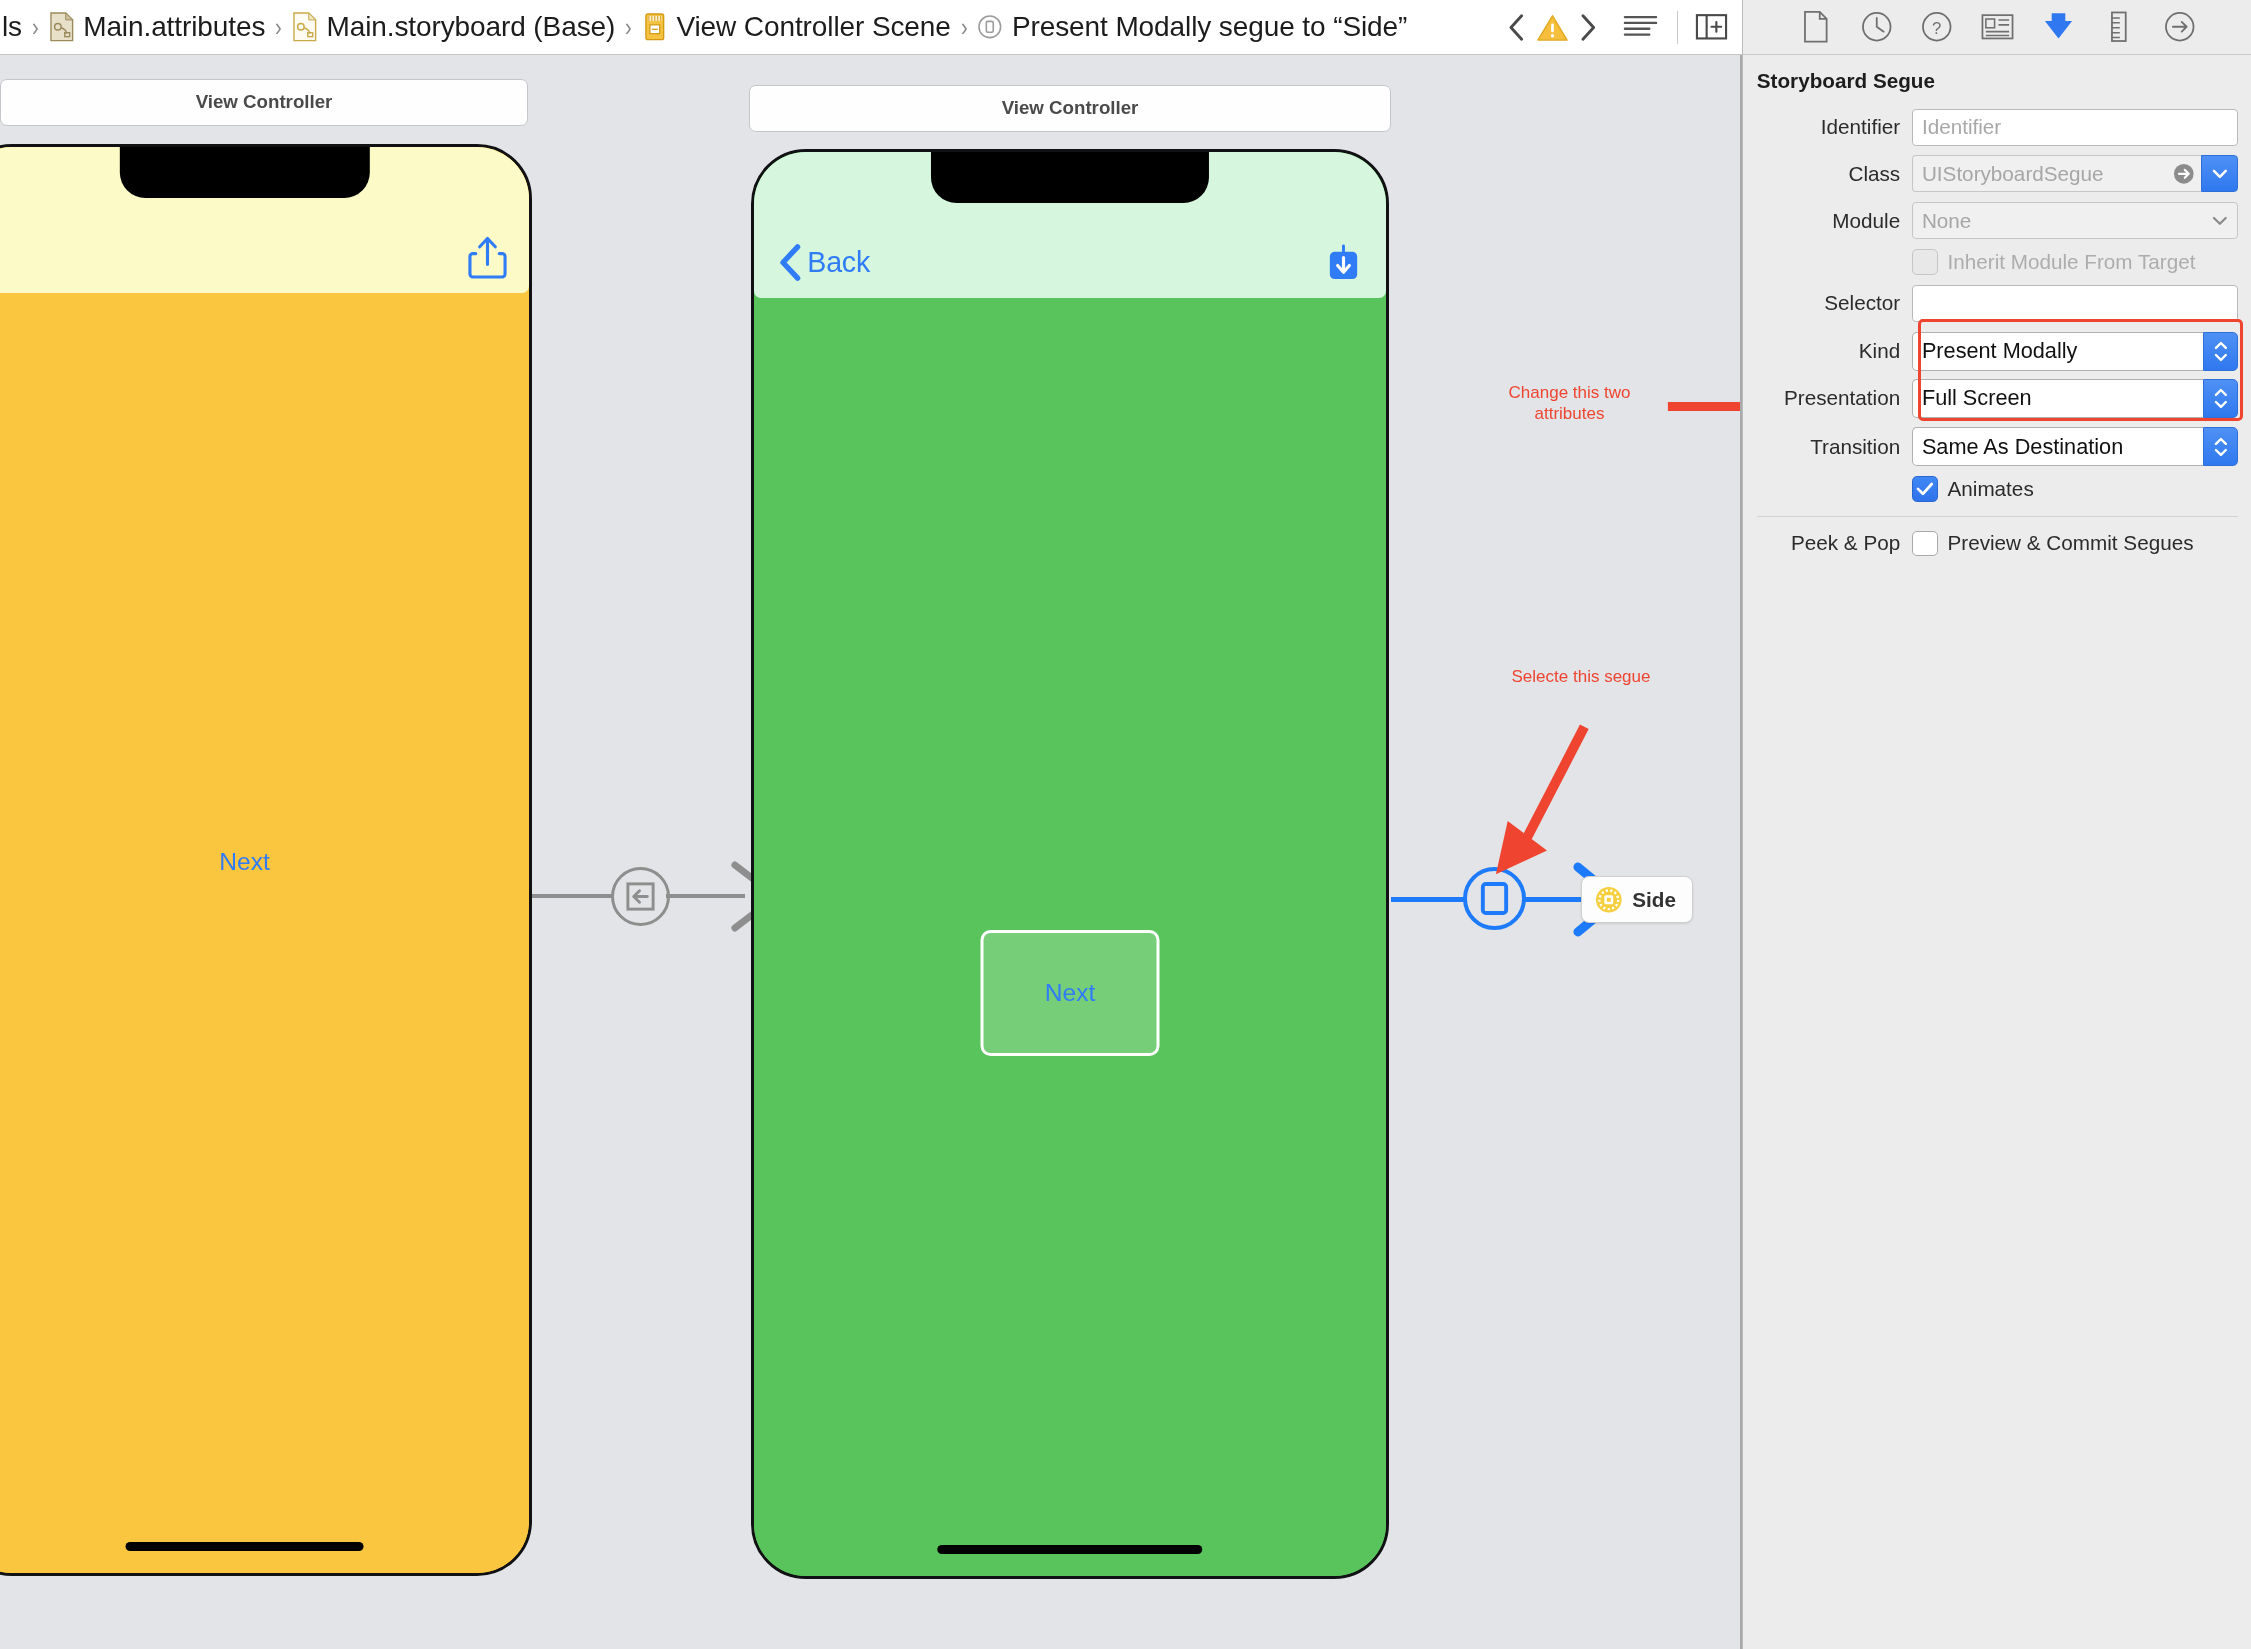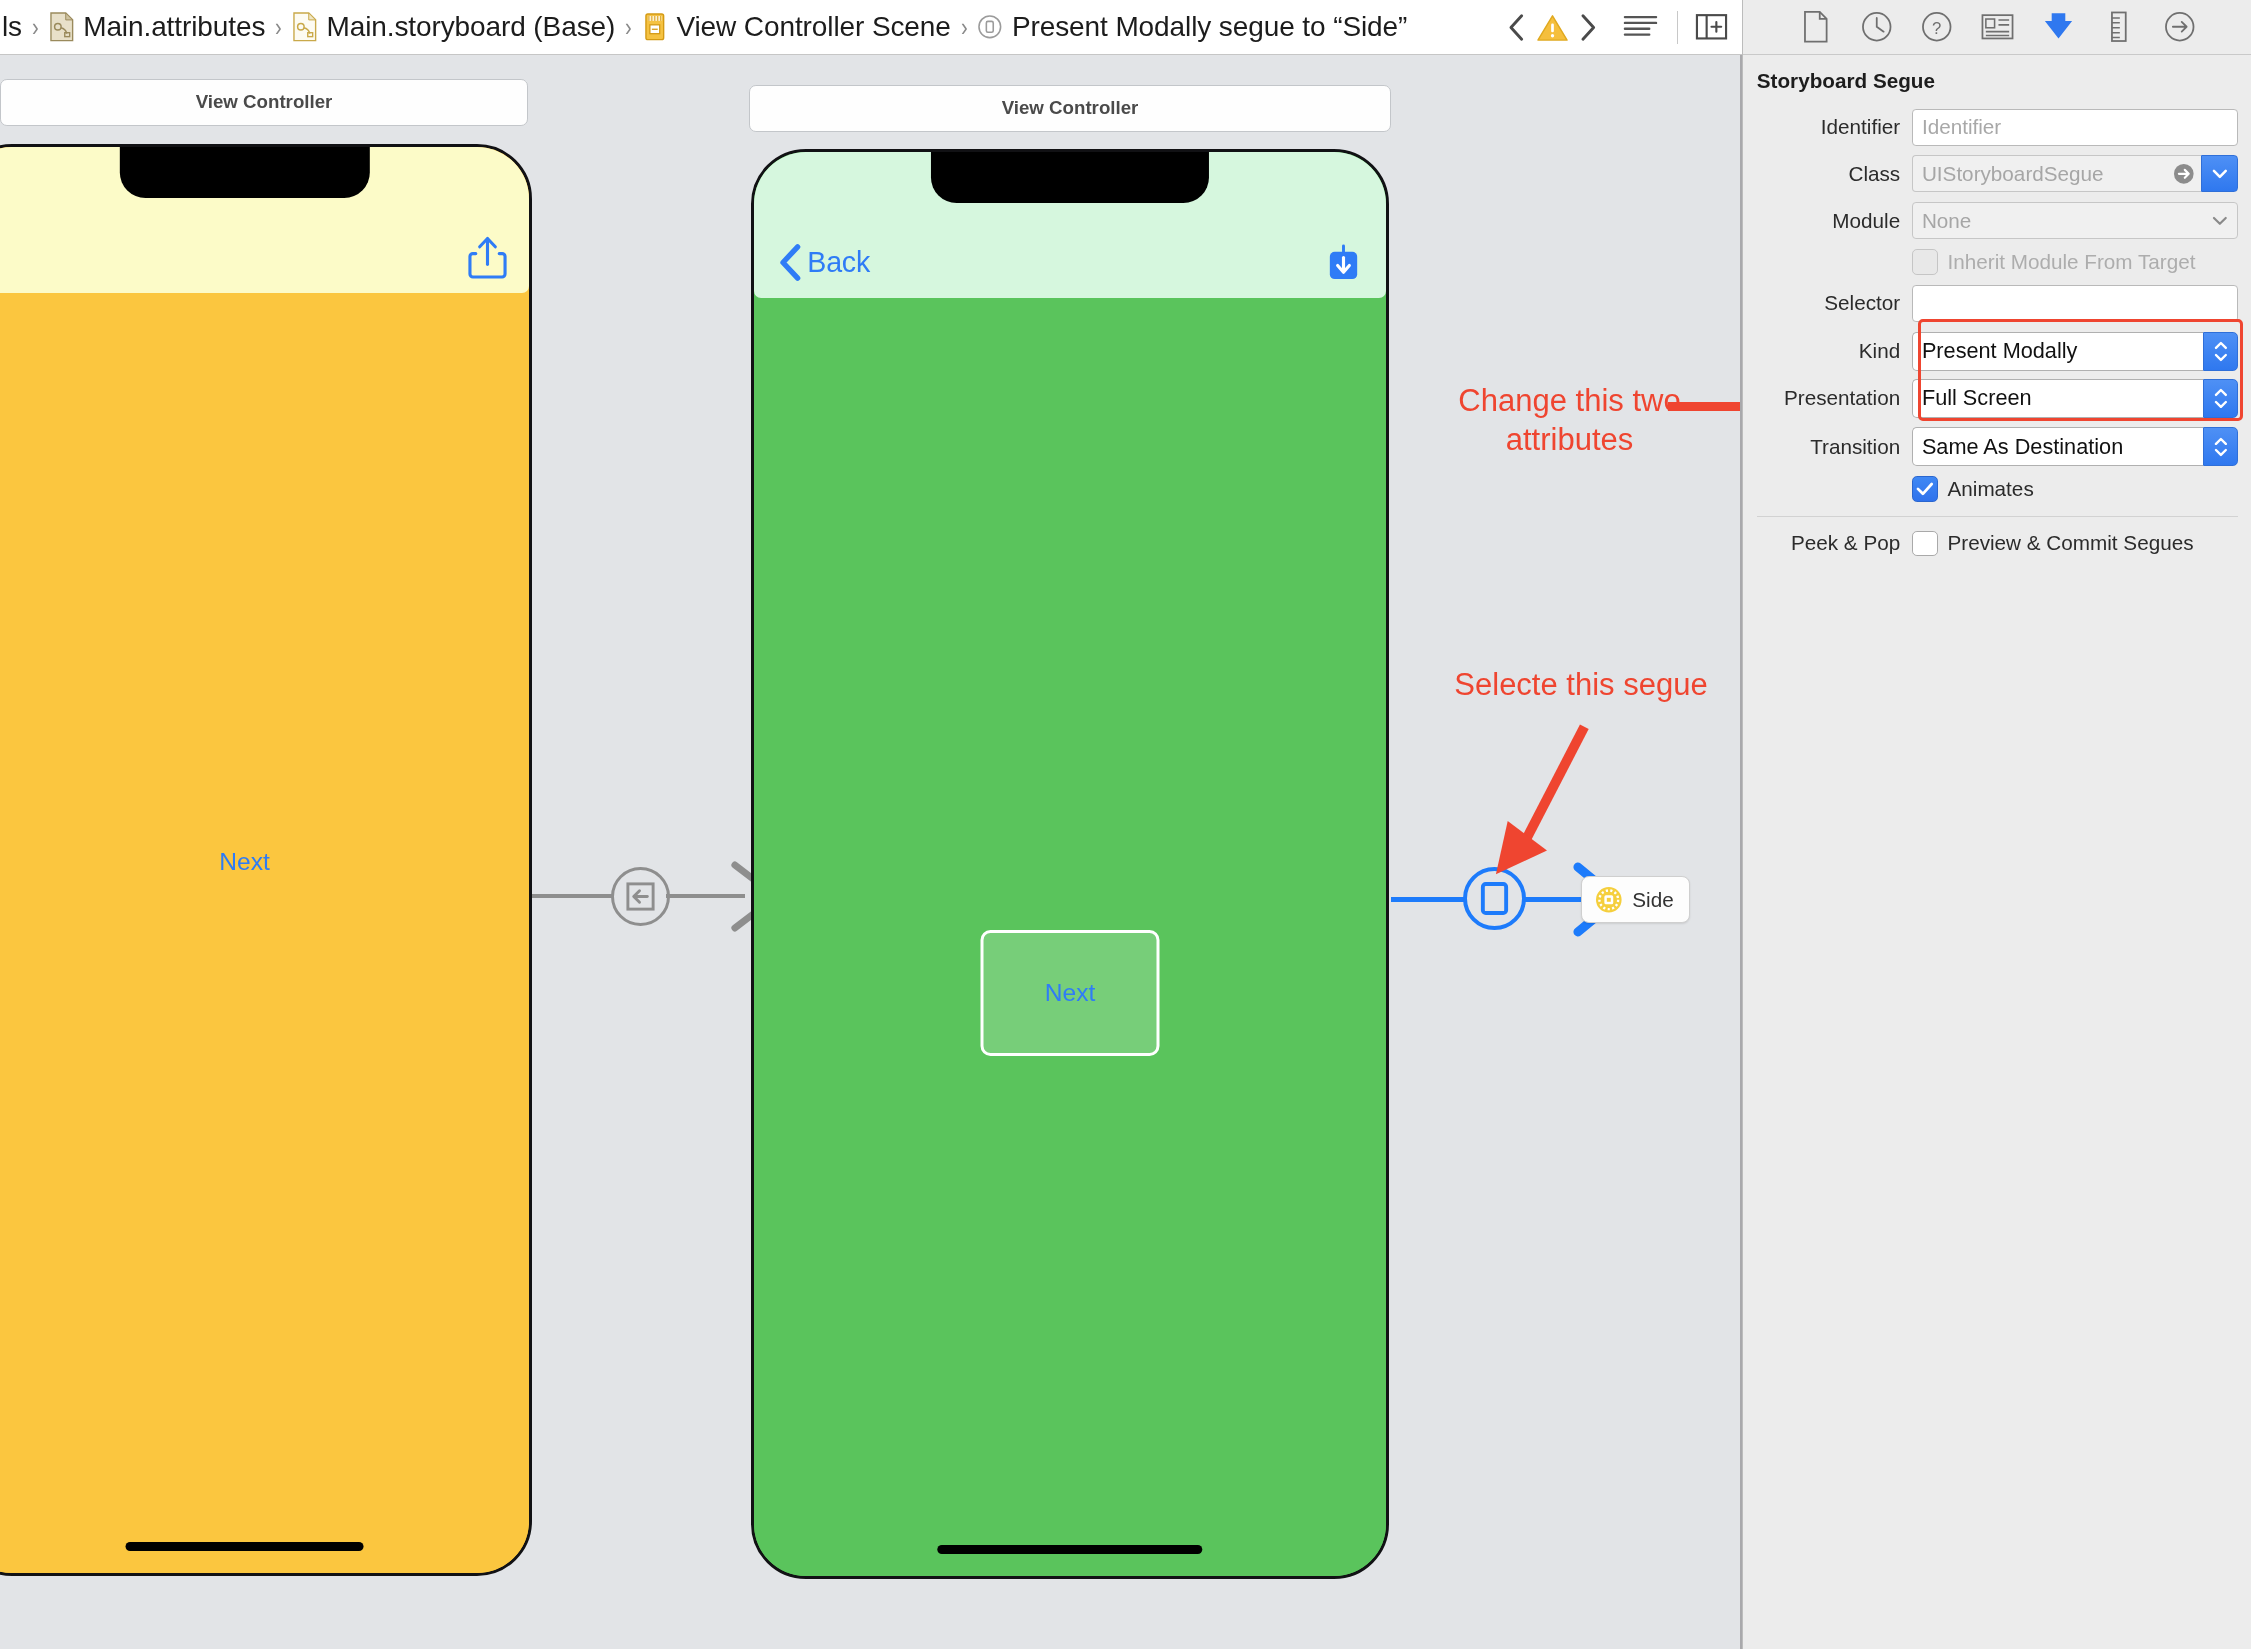--- a/index.html
+++ b/index.html
@@ -94,25 +94,25 @@
     display: flex; align-items: center; justify-content: center;
   }
   .seg-arrow { position: absolute; }
 
   .exit-badge {
     position: absolute; background: #fdfdfd; border: 1px solid #cfcfcf;
     border-radius: 7.9px; height: 47px; display: flex; align-items: center;
     gap: 8.9px; padding: 0 15.8px 0 11.8px;
     box-shadow: 0 1px 2px rgba(0,0,0,0.10);
   }
-  .exit-badge-label { font-size: 20.7px; font-weight: normal; color: #323232; }
+  .exit-badge-label { font-size: 20.7px; font-weight: bold; color: #323232; }
 
   
   .annot {
-    position: absolute; color: #ef4530; font-size: 31px;
+    position: absolute; color: #ef4530; font-size: 17px;
     text-align: center; line-height: 1.25; white-space: pre-line;
   }
 
   
   #inspector {
     position: absolute; right: 0; top: 0; width: 510px; height: 1649px;
     background: #ececec;
     border-left: 1px solid #bcbcbc;
   }
   #inspector-tabs {

